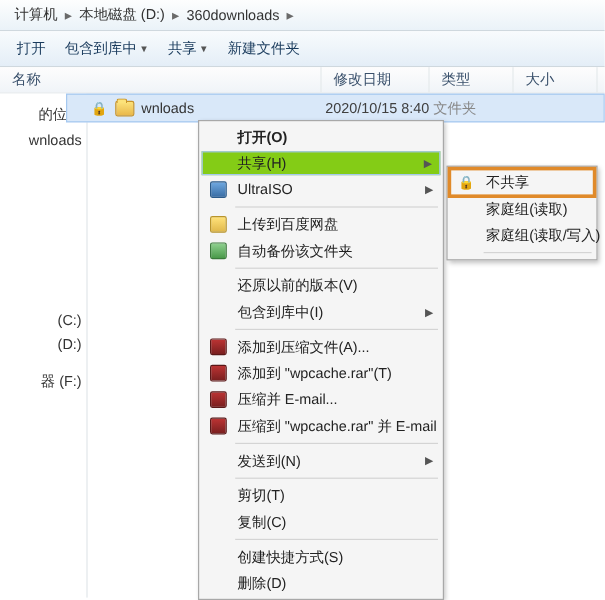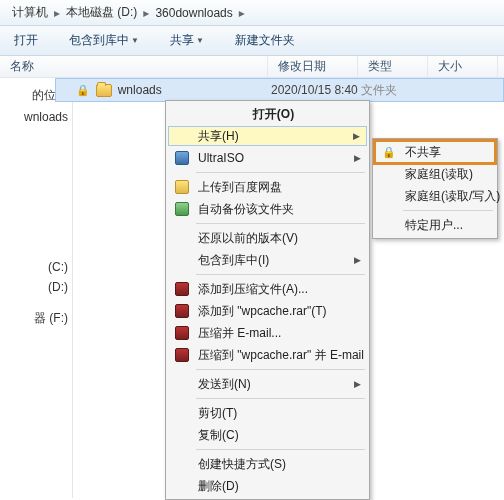--- a/index.html
+++ b/index.html
@@ -4,21 +4,21 @@
 <style>
 * { margin: 0; padding: 0; box-sizing: border-box; font-family: "Microsoft YaHei", "Segoe UI", sans-serif; font-size: 12px; }
 body { width: 504px; height: 500px; background: #fff; overflow: hidden; position: relative; }
 
 
 .crumb { height: 26px; background: linear-gradient(#fdfefe, #eaf2f8); border-bottom: 1px solid #cfd8de; display: flex; align-items: center; padding-left: 8px; color: #333; text-align: center; }
 .crumb .seg { padding: 0 4px; cursor: default; }
 .crumb .arr { color: #6a6a6a; padding: 0 2px; }
 
 
-.toolbar { height: 30px; background: linear-gradient(#f8fbfd, #e4eef7); border-bottom: 1px solid #cfd8de; display: flex; align-items: center; padding-left: 8px; gap: 19px; color: #1a3b5d; }
+.toolbar { height: 30px; background: linear-gradient(#f8fbfd, #e4eef7); border-bottom: 1px solid #cfd8de; display: flex; align-items: center; padding-left: 8px; gap: 4px; color: #1a3b5d; }
 .toolbar .tb { padding: 2px 6px; display: flex; align-items: center; gap: 2px; }
 .toolbar .drop { font-size: 8px; color: #555; }
 
 
 .cols { height: 22px; background: linear-gradient(#fdfdfd, #f0f4f8); border-bottom: 1px solid #e1e6ea; display: flex; align-items: center; color: #39506b; }
 .cols .c { padding-left: 10px; border-right: 1px solid #e5e9ec; height: 100%; display: flex; align-items: center; }
 
 
 .leftnav { position: absolute; left: 0; top: 78px; width: 73px; height: 420px; border-right: 1px solid #e1e6ea; background: #fff; padding-top: 6px; color: #333; }
 .leftnav div { padding: 3px 4px 3px 0; text-align: right; white-space: nowrap; overflow: hidden; }
@@ -31,21 +31,21 @@
 
 .fico { width: 16px; height: 13px; background: linear-gradient(#fce27a,#e9b84b); border: 1px solid #c8942b; border-radius: 2px; position: relative; }
 .fico::before { content:""; position:absolute; top:-3px; left:0; width:7px; height:3px; background:#fce27a; border:1px solid #c8942b; border-bottom:none; border-radius:2px 2px 0 0; }
 
 
 .lock { color:#d99a1c; font-size:11px; }
 
 
 .menu { position: absolute; background: #f5f5f5; border: 1px solid #a8a8a8; box-shadow: 2px 2px 4px rgba(0,0,0,.25); padding: 2px; }
 .menu .row { height: 22px; display: flex; align-items: center; padding: 0 18px 0 30px; position: relative; color: #222; white-space: nowrap; }
-.menu .row.bold { font-weight: bold; justify-content: center; }
+.menu .row.bold { font-weight: bold; }
 .menu .sep { height: 1px; background: #d4d4d4; margin: 3px 2px 3px 28px; }
 .menu .ico { position: absolute; left: 6px; width: 16px; height: 16px; display: flex; align-items: center; justify-content: center; }
 .menu .sub { position: absolute; right: 6px; font-size: 9px; color: #555; }
 .menu .gutter { position:absolute; left:0; top:0; bottom:0; width:26px; background: linear-gradient(90deg,#f0f0f0,#e8e8e8); border-right:1px solid #d9d9d9; z-index:-1; }
 
 
 .orange { outline: 3px solid #e08a2a; outline-offset: -1px; }
 
 
 .sq { width:14px; height:14px; border:1px solid #888; background:#fff; border-radius:2px; }
@@ -106,21 +106,21 @@
   <span>wnloads</span>
   <span class="dt">2020/10/15 8:40</span>
   <span class="typ">文件夹</span>
 </div>
 
 <div class="menu" style="left:165px; top:100px; width:205px;">
   <div class="gutter"></div>
   <div class="row bold">
       <span>打开(O)</span>
     </div>
-  <div class="row" style="background:#fef9c3;border:1px solid #a5c8ef;padding:0 17px 0 29px;height:20px;margin:1px 0;">
+  <div class="row" style="background:#84cc16;border:1px solid #a5c8ef;padding:0 17px 0 29px;height:20px;margin:1px 0;">
       <span>共享(H)</span>
       <span class="sub">▶</span>
     </div>
   <div class="row">
       <span class="ico">
         <span class="sq u"></span>
       </span>
       <span>UltraISO</span>
       <span class="sub">▶</span>
     </div>
@@ -200,16 +200,13 @@
       </span>
       <span>不共享</span>
     </div>
   <div class="row">
       <span>家庭组(读取)</span>
     </div>
   <div class="row">
       <span>家庭组(读取/写入)</span>
     </div>
   <div class="sep"></div>
-  <div class="row">
-      <span>特定用户...</span>
-    </div>
 </div>
 
 </body></html>

